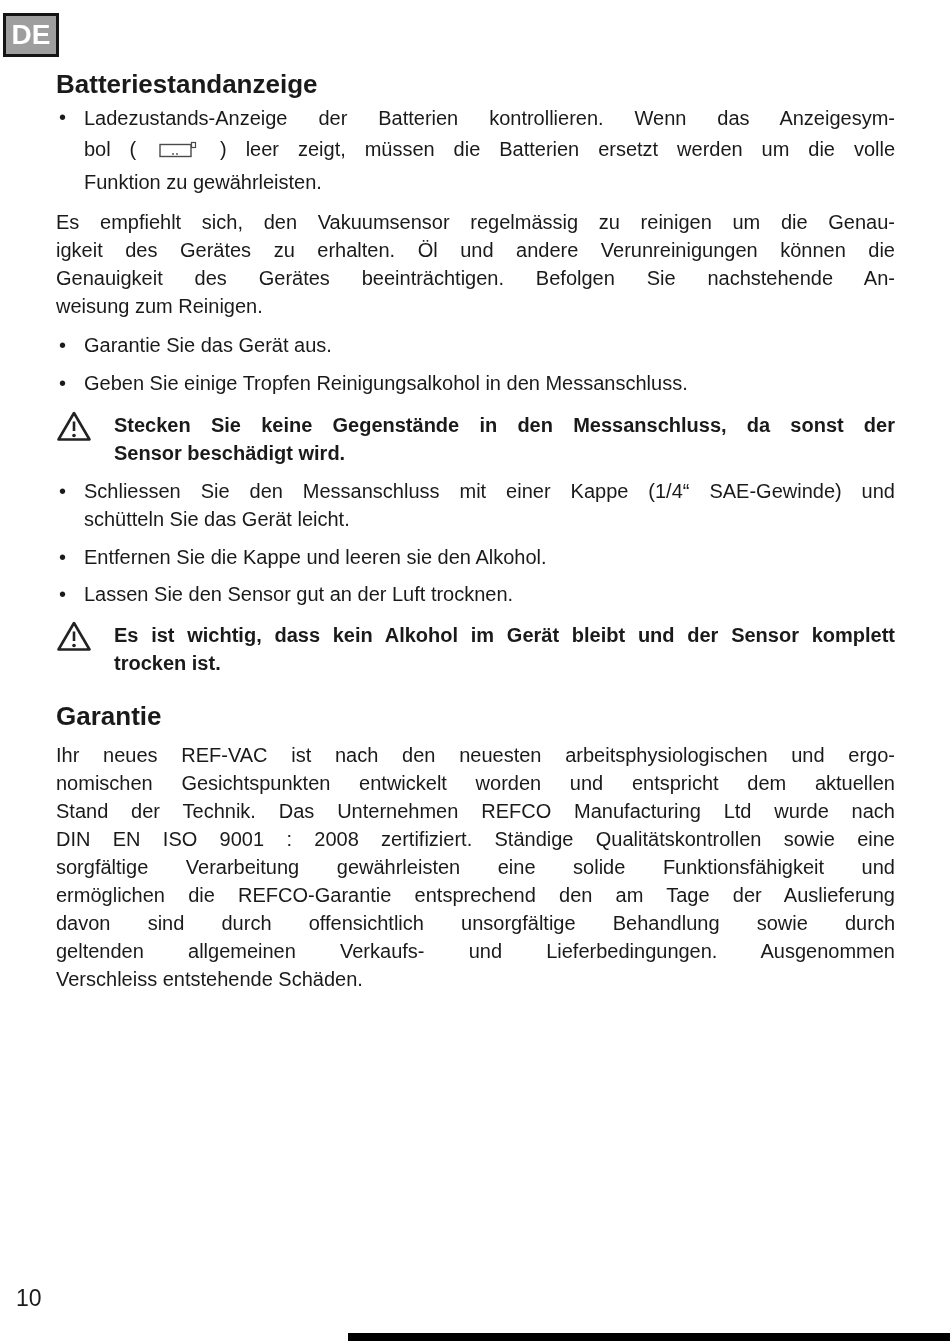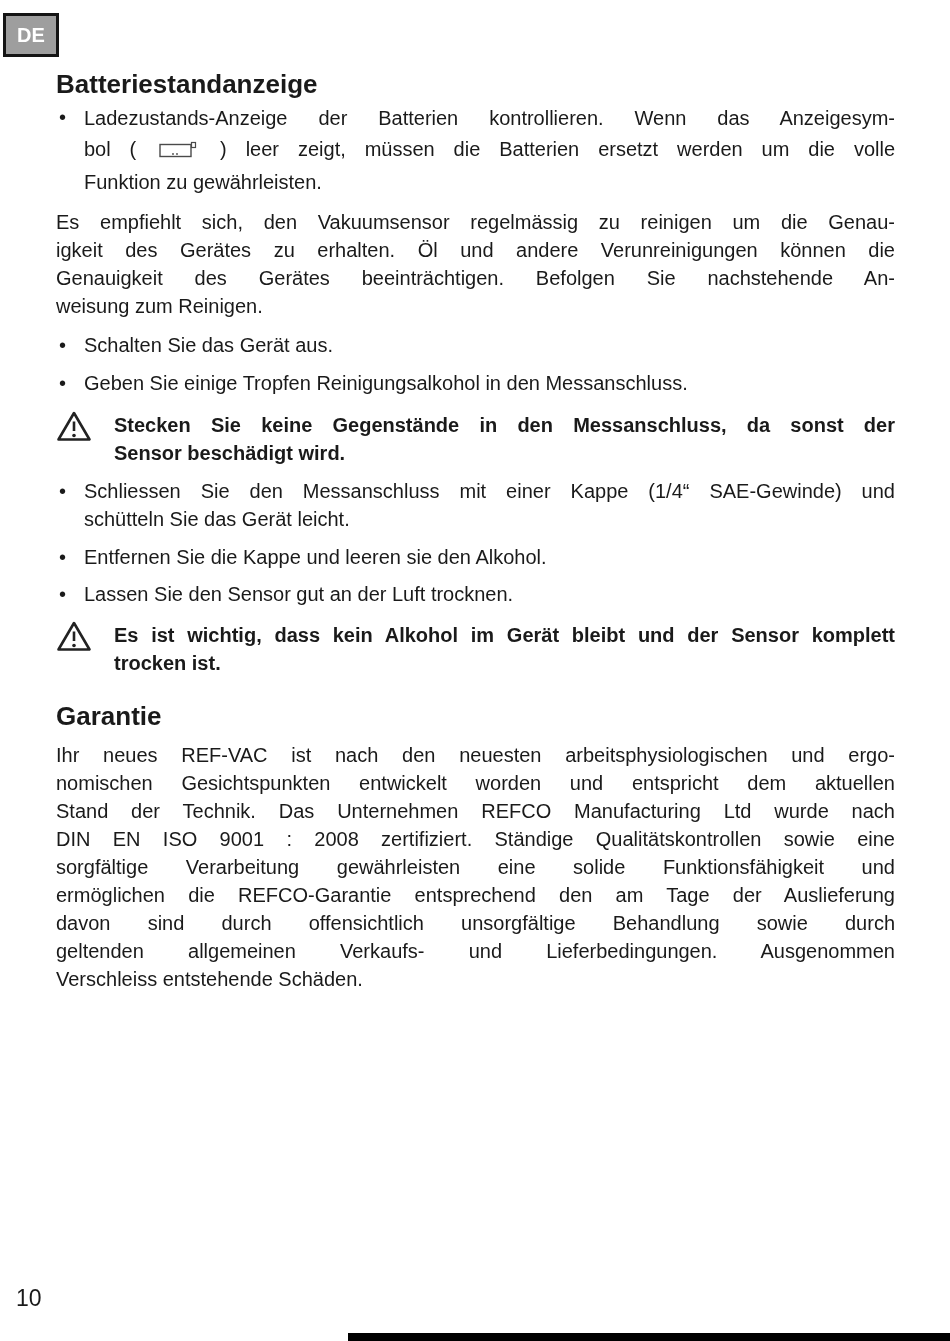--- a/index.html
+++ b/index.html
@@ -5,21 +5,21 @@
   html,body{margin:0;padding:0;}
   body{
     width:950px;height:1341px;position:relative;background:#ffffff;
     font-family:"Liberation Sans",sans-serif;color:#1a1a1a;overflow:hidden;
   }
   .de-badge{
     position:absolute;left:3px;top:13px;width:56px;height:44px;
     background:#9e9e9e;border:3px solid #141414;box-sizing:border-box;
     display:flex;align-items:center;justify-content:center;
   }
-  .de-badge span{color:#ffffff;font-weight:bold;font-size:20px;letter-spacing:0px;}
+  .de-badge span{color:#ffffff;font-weight:bold;font-size:28px;letter-spacing:0px;}
   .content{position:absolute;left:56px;top:72px;width:839px;}
   .h-small{font-size:26px;font-weight:bold;line-height:24px;margin:0;}
   .h-large{font-size:26px;font-weight:bold;line-height:30px;margin:0;}
   .body-text{font-size:20px;line-height:28px;margin:0;}
   .lh31 .tline{line-height:31px;}
   .tline{min-height:1em;}
   .just{text-align:justify;text-align-last:justify;text-justify:inter-word;}
   .bullet{position:relative;padding-left:28px;}
   .bullet .marker{position:absolute;left:3px;top:0;}
   .warning{position:relative;padding-left:58px;font-weight:bold;}
@@ -62,21 +62,21 @@
   <div class="body-text mt10">
       <div class="tline just">Es empfiehlt sich, den Vakuumsensor regelmässig zu reinigen um die Genau-</div>
       <div class="tline just">igkeit des Gerätes zu erhalten. Öl und andere Verunreinigungen können die</div>
       <div class="tline just">Genauigkeit des Gerätes beeinträchtigen. Befolgen Sie nachstehende An-</div>
       <div class="tline">weisung zum Reinigen.</div>
     </div>
 
   <div class="bullet body-text mt11">
     <span class="marker">•</span>
     <div>
-        <div class="tline">Schalten Sie das Gerät aus.</div>
+        <div class="tline">Garantie Sie das Gerät aus.</div>
       </div>
   </div>
 
   <div class="bullet body-text mt10">
     <span class="marker">•</span>
     <div>
         <div class="tline">Geben Sie einige Tropfen Reinigungsalkohol in den Messanschluss.</div>
       </div>
   </div>
 

